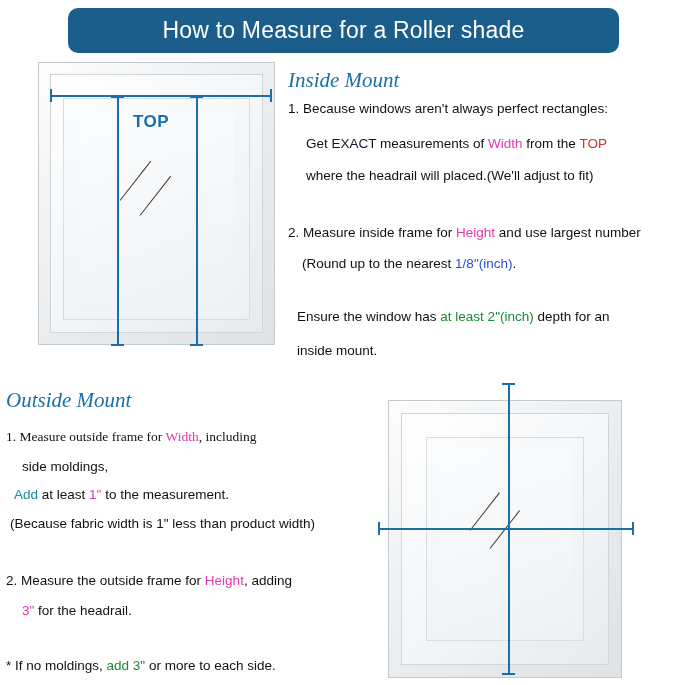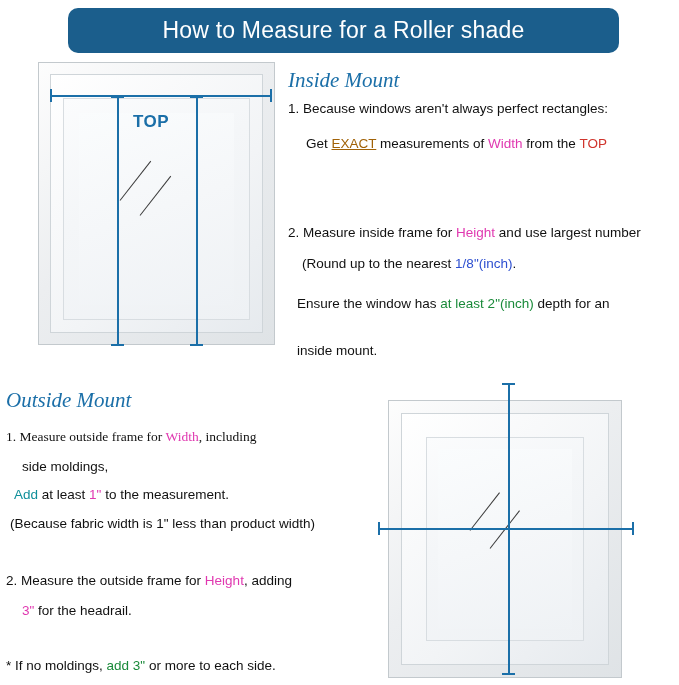--- a/index.html
+++ b/index.html
@@ -116,21 +116,21 @@
 
   
   .txt {
     position: absolute;
     font-size: 13.5px;
     color: #111111;
     white-space: nowrap;
     line-height: 1.25;
   }
   .hl-pink { color: #e038b0; }
-  .hl-purple { color: #a16207; text-decoration: underline; }
+  .hl-purple { color: #0f172a; }
   .hl-red { color: #d0342c; }
   .hl-blue { color: #2d4fd0; }
   .hl-green { color: #1a8a3a; }
   .hl-teal { color: #0f8f9a; }
 
   .footnote {
     position: absolute;
     font-size: 13.5px;
     color: #111111;
     white-space: nowrap;
@@ -172,30 +172,33 @@
   <div class="section-heading" style="left:288px; top:68px;">Inside Mount</div>
 
   <div class="txt" style="left:288px; top:101px;">
     <span>1. Because windows aren't always perfect rectangles:</span>
   </div>
 
   <div class="txt" style="left:306px; top:136px;">
     <span>Get </span><span class="hl-purple">EXACT</span><span> measurements of </span><span class="hl-pink">Width</span><span> from the </span><span class="hl-red">TOP</span>
   </div>
 
+  <div class="txt" style="left:306px; top:168px;">
+    <span>where the headrail will placed.(We'll adjust to fit)</span>
+  </div>
 
   <div class="txt" style="left:288px; top:225px;">
     <span>2. Measure inside frame for </span><span class="hl-pink">Height</span><span> and use largest number</span>
   </div>
 
   <div class="txt" style="left:302px; top:256px;">
     <span>(Round up to the nearest </span><span class="hl-blue">1/8"(inch)</span><span>.</span>
   </div>
 
-  <div class="txt" style="left:297px; top:296px;">
+  <div class="txt" style="left:297px; top:309px;">
     <span>Ensure the window has </span><span class="hl-green">at least 2"(inch)</span><span> depth for an</span>
   </div>
 
   <div class="txt" style="left:297px; top:343px;">
     <span>inside mount.</span>
   </div>
 
   <div class="section-heading" style="left:6px; top:388px;">Outside Mount</div>
 
   <div class="txt" style="left:6px; top:429px;font-family:Liberation Serif, serif;">

